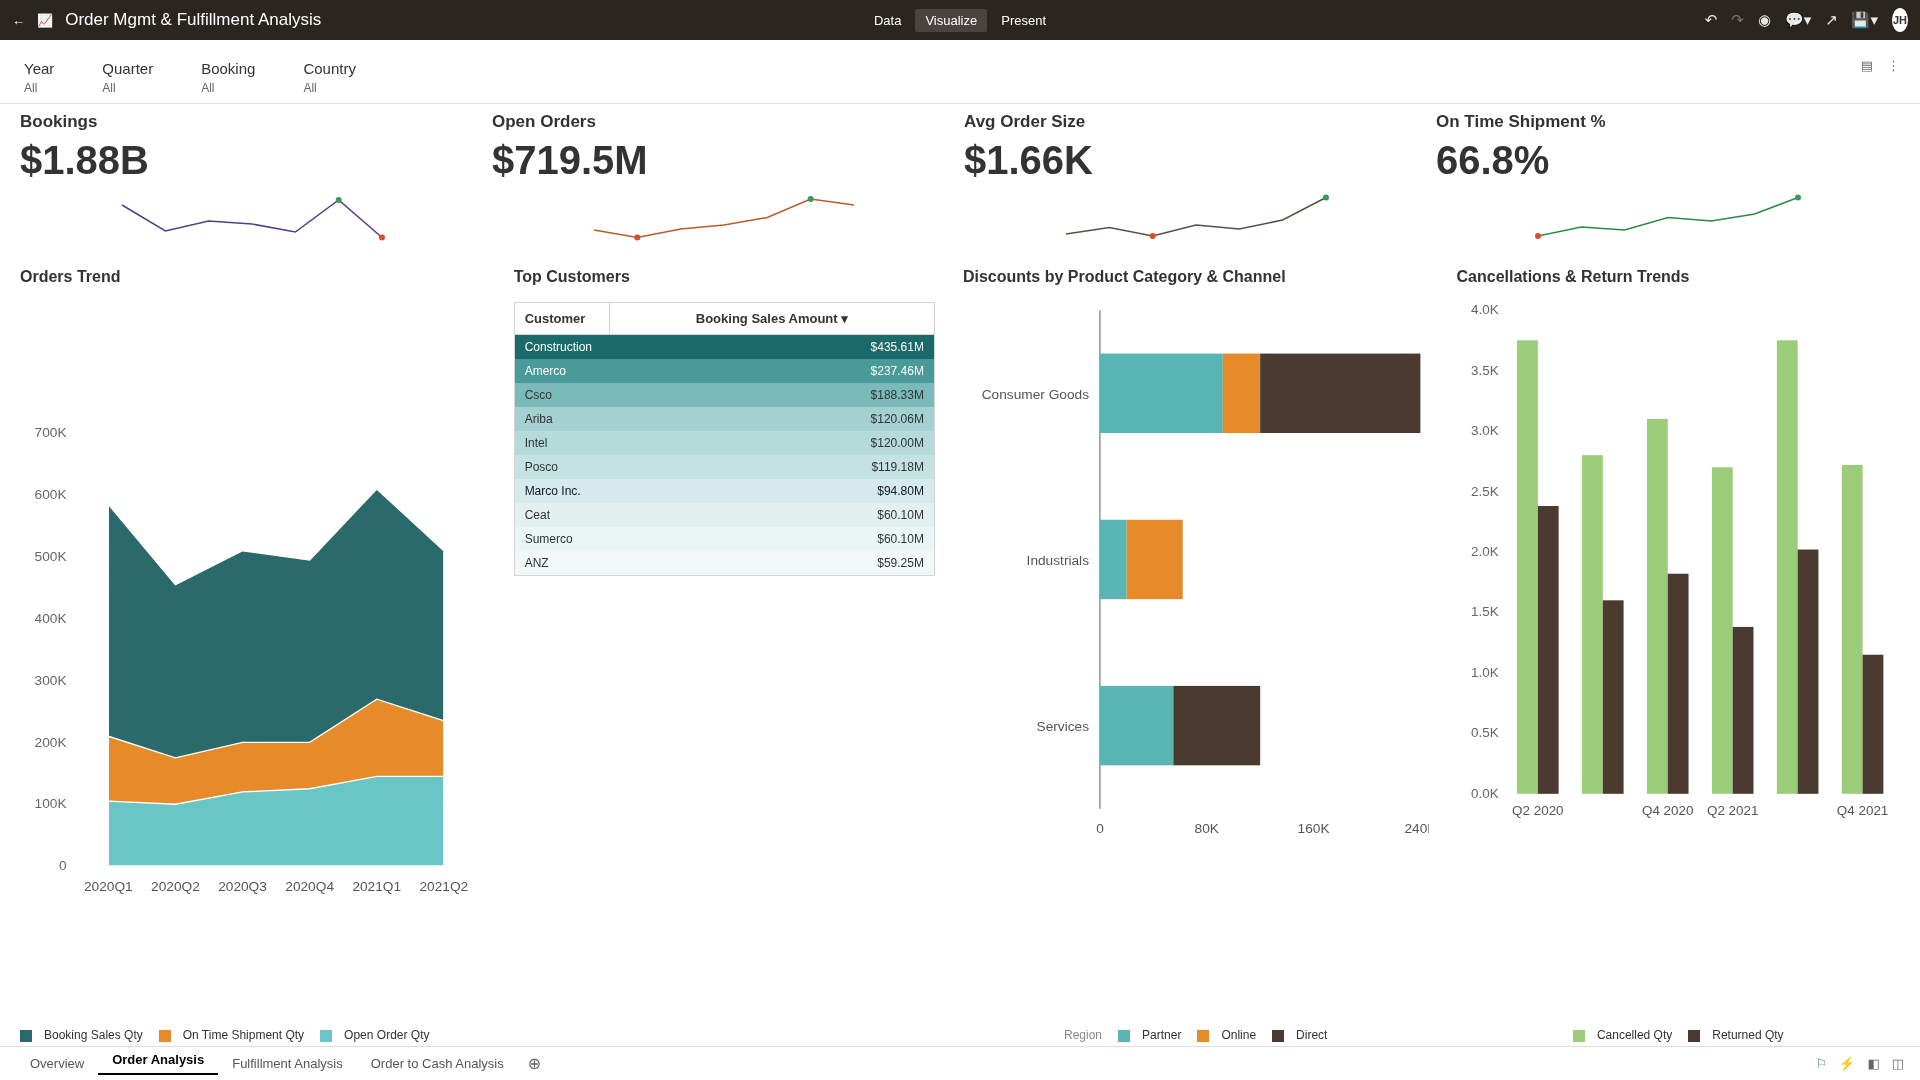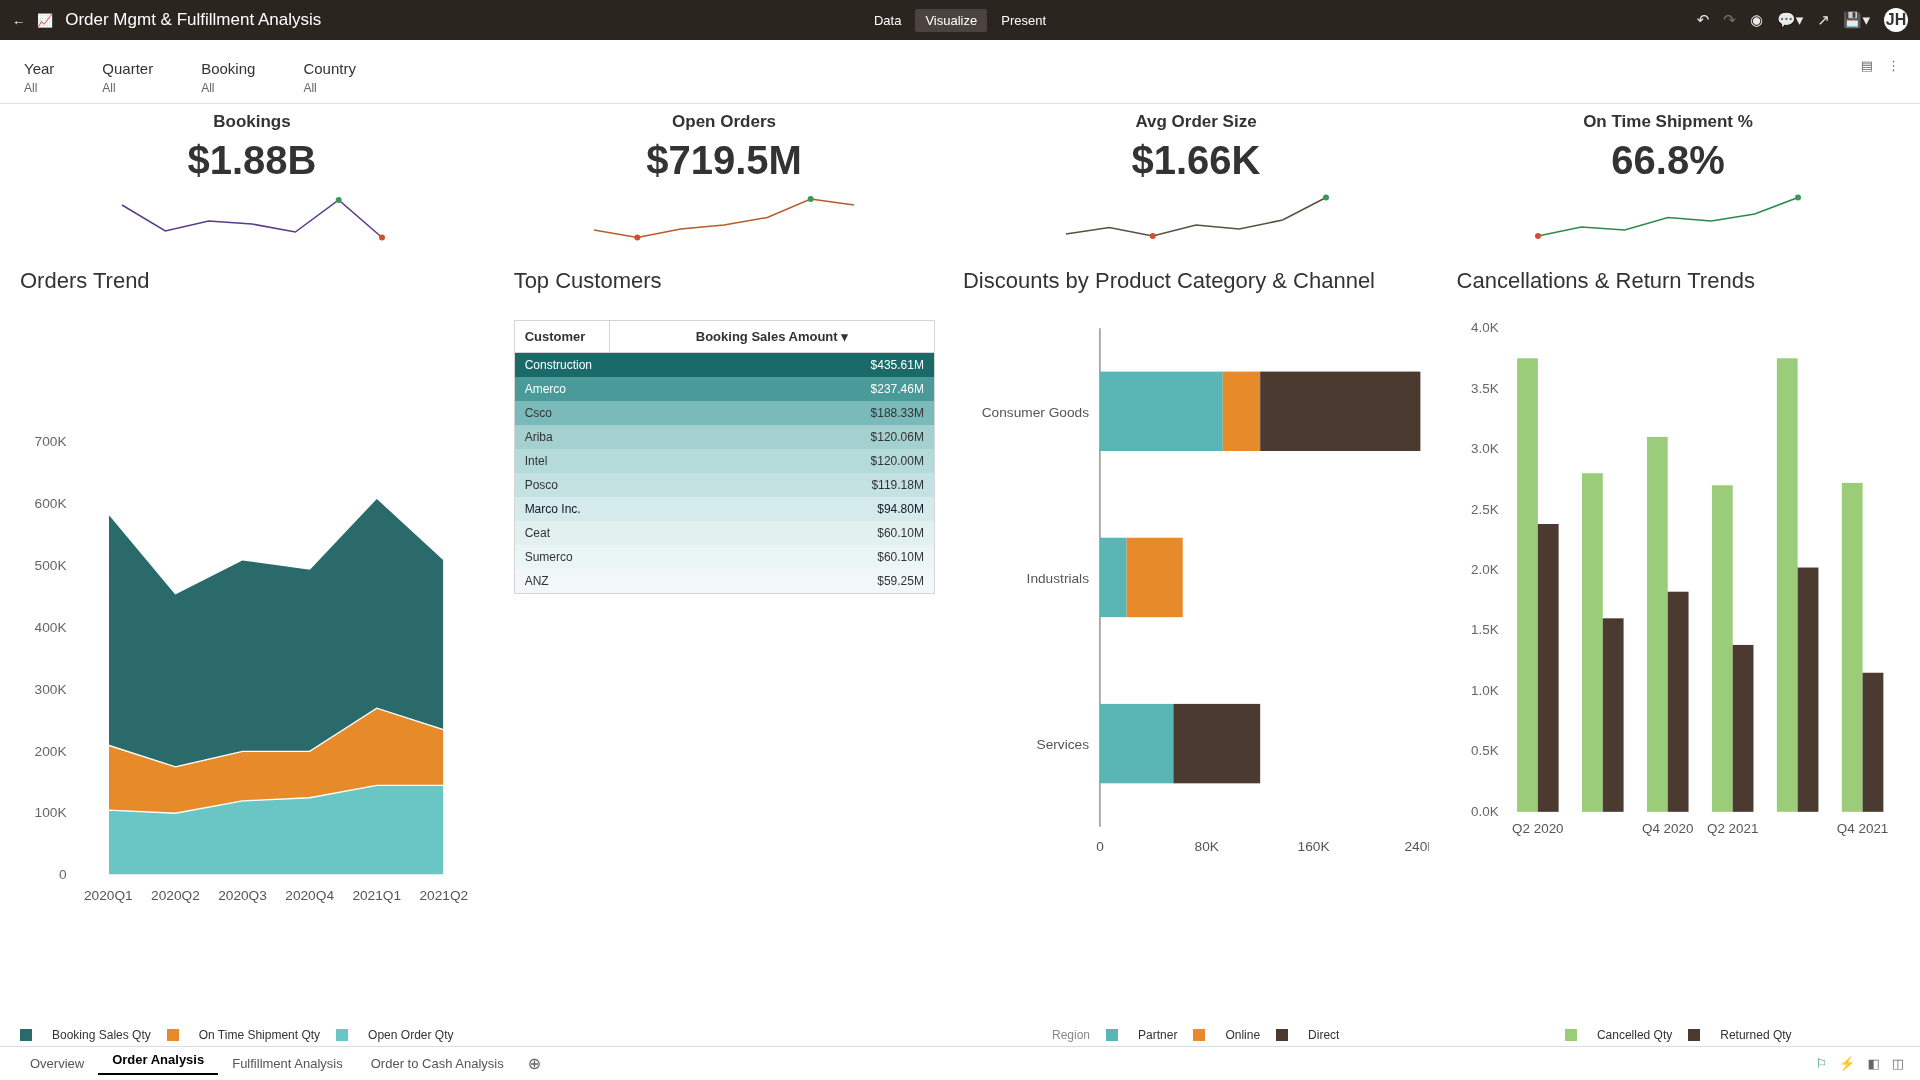--- a/index.html
+++ b/index.html
@@ -6,43 +6,43 @@
 body{font-family:"Segoe UI",Arial,sans-serif;font-size:13px;color:#333;background:#fff;overflow:hidden}
 .topbar{background:#2b2520;color:#fff;height:40px;display:flex;align-items:center;padding:0 12px}
 .topbar .left{display:flex;align-items:center;gap:12px}
 .topbar .title{font-size:17px;font-weight:500}
 .topbar .modes{position:absolute;left:50%;transform:translateX(-50%);display:flex;gap:4px}
 .topbar .modes span{padding:4px 10px;cursor:pointer;border-radius:2px}
 .topbar .modes span.active{background:#4a4340}
 .topbar .right{margin-left:auto;display:flex;align-items:center;gap:14px}
 .topbar .right .ic{cursor:pointer;opacity:.9;font-size:15px}
 .topbar .right .ic.dim{opacity:.35}
-.avatar{width:24px;height:24px;border-radius:50%;background:#fff;color:#333;display:flex;align-items:center;justify-content:center;font-size:16px;font-weight:600}
+.avatar{width:16px;height:24px;border-radius:50%;background:#fff;color:#333;display:flex;align-items:center;justify-content:center;font-size:11px;font-weight:600}
 .filters{display:flex;gap:48px;padding:20px 24px 8px;border-bottom:1px solid #e0e0e0;position:relative}
 .filter-item .lbl{font-size:15px;color:#333}
 .filter-item .val{font-size:12px;color:#666;margin-top:4px}
 .filter-actions{position:absolute;right:20px;top:18px;display:flex;gap:14px}
 .filter-actions span{cursor:pointer;color:#666}
 .content{padding:8px 20px;height:calc(100vh - 40px - 60px - 34px);display:flex;flex-direction:column}
 .kpi-row{display:flex;gap:8px;margin-bottom:16px}
-.kpi{flex:1;text-align:center}
+.kpi{flex:1;}
 .kpi .kl{font-size:17px;font-weight:700;margin-bottom:6px}
 .kpi .kv{font-size:40px;font-weight:800;margin-bottom:4px}
 .kpi .spark{width:100%;height:62px}
 .charts-row{display:flex;gap:28px;flex:1;min-height:0}
 .cpanel{display:flex;flex-direction:column}
-.ctitle{font-size:22px;font-weight:400;margin-bottom:26px}
+.ctitle{font-size:16px;font-weight:700;margin-bottom:16px}
 
 .orders{flex:1.05}
 .area-holder{position:relative;flex:1}
 .area-holder svg{width:100%;height:100%}
 .ylabel{font-size:10px;fill:#666}
 .xlabel{font-size:10px;fill:#555}
 .legend{display:flex;flex-wrap:wrap;gap:16px;margin-top:6px;font-size:12px}
-.lg-item{display:flex;align-items:center;gap:20px}
+.lg-item{display:flex;align-items:flex-end;gap:12px}
 .lg-sw{width:12px;height:12px}
 
 .customers{flex:0.95}
 .tbl{border:1px solid #d5d5d5}
 .tbl .hdr{display:flex;background:#fff;border-bottom:1px solid #d5d5d5}
 .tbl .hdr>div{padding:8px 10px;font-weight:600}
 .tbl .hdr .c1{flex:0 0 95px;border-right:1px solid #d5d5d5}
 .tbl .hdr .c2{flex:1;text-align:center}
 .tbl .row{display:flex}
 .tbl .row>div{padding:5px 10px;font-size:12px}

